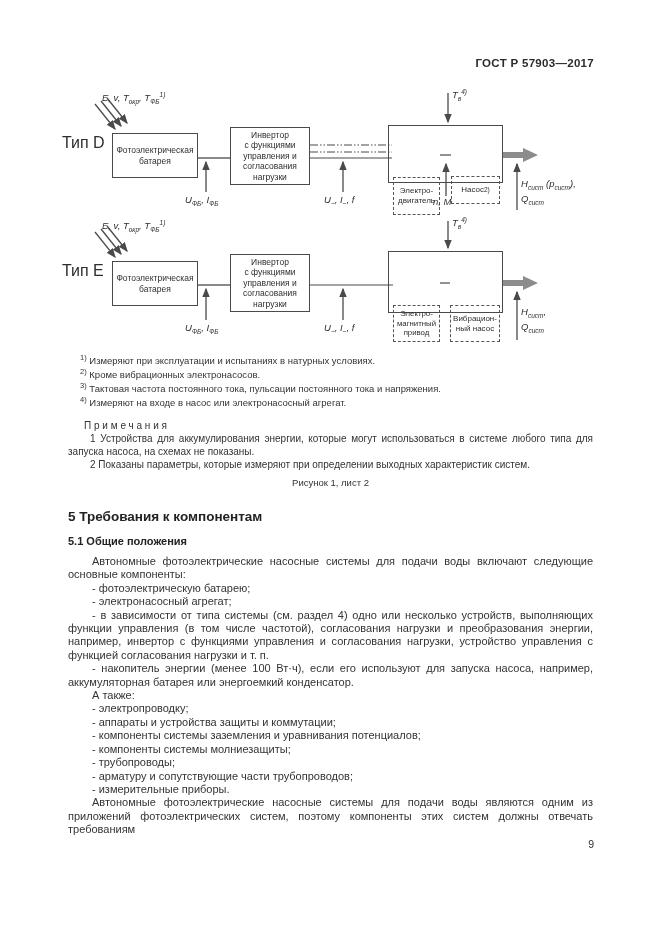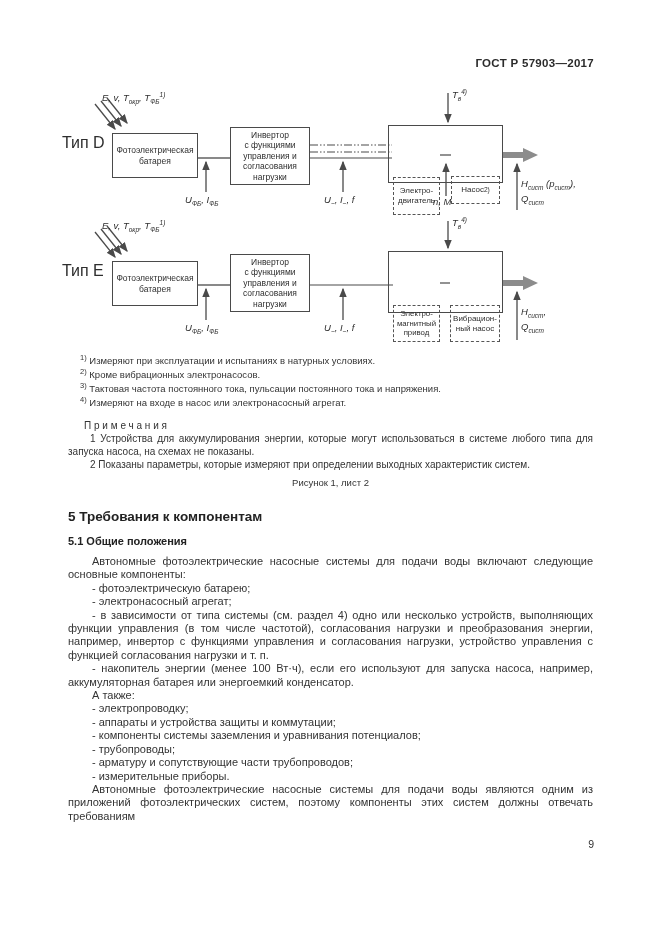--- a/index.html
+++ b/index.html
@@ -163,20 +163,21 @@
     <div class="list-line">- фотоэлектрическую батарею;</div>
     <div class="list-line">- электронасосный агрегат;</div>
     <p class="para">- в зависимости от типа системы (см. раздел 4) одно или несколько устройств, выполняющих функции управления (в том числе частотой), согласования нагрузки и преобразования энергии, например, инвертор с функциями управления и согласования нагрузки, устройство управления с функцией согласования нагрузки и т. п.</p>
 
 
     <p class="para">- накопитель энергии (менее 100 Вт·ч), если его используют для запуска насоса, например, аккумуляторная батарея или энергоемкий конденсатор.</p>
     <p class="para">А также:</p>
     <div class="list-line">- электропроводку;</div>
     <div class="list-line">- аппараты и устройства защиты и коммутации;</div>
     <div class="list-line">- компоненты системы заземления и уравнивания потенциалов;</div>
+    <div class="list-line">- компоненты системы молниезащиты;</div>
     <div class="list-line">- трубопроводы;</div>
     <div class="list-line">- арматуру и сопутствующие части трубопроводов;</div>
     <div class="list-line">- измерительные приборы.</div>
     <p class="para">Автономные фотоэлектрические насосные системы для подачи воды являются одним из приложений фотоэлектрических систем, поэтому компоненты этих систем должны отвечать требованиям</p>
   </div>
 
   <div class="page-number">9</div>
 </div>
 
 </body></html>

